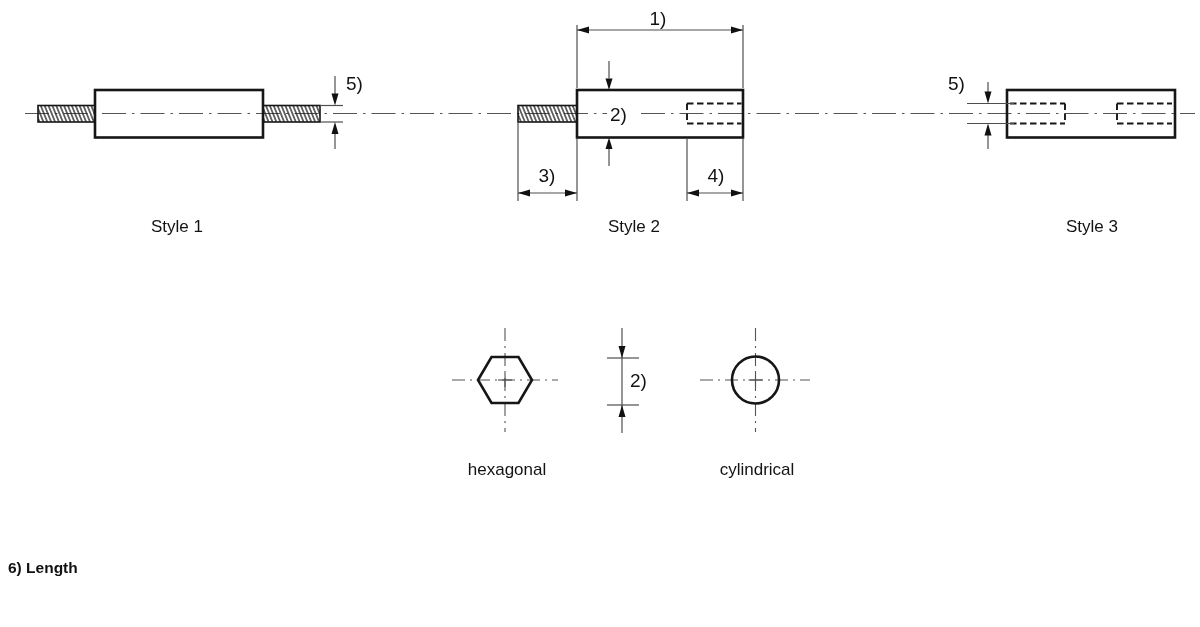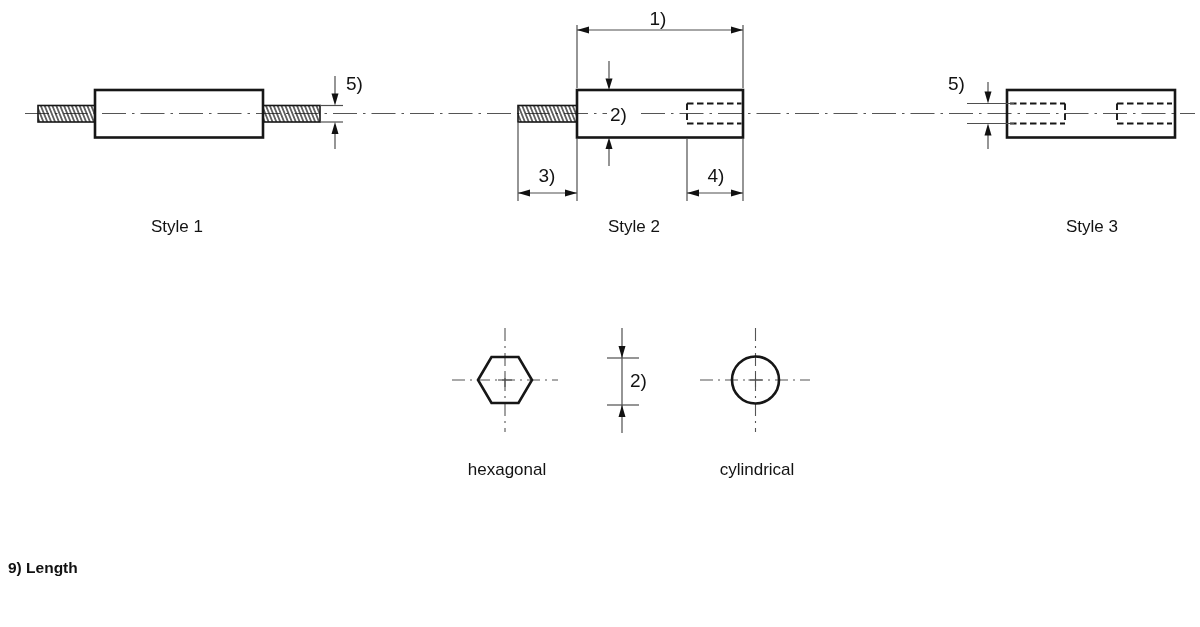--- a/index.html
+++ b/index.html
@@ -153,19 +153,19 @@
       <line x1="755.5" y1="373" x2="755.5" y2="387"></line>
     </g>
 
     <text class="seclabel" x="507" y="475" text-anchor="middle">hexagonal</text>
     <text class="seclabel" x="757" y="475" text-anchor="middle">cylindrical</text>
   </g>
 </svg>
 
 
 <div class="legend">
-  <div>9) Length</div>
+  <div>6) Length</div>
   <div>2) Diameter</div>
   
   
   
 </div>
 </div>
 
 </body></html>

